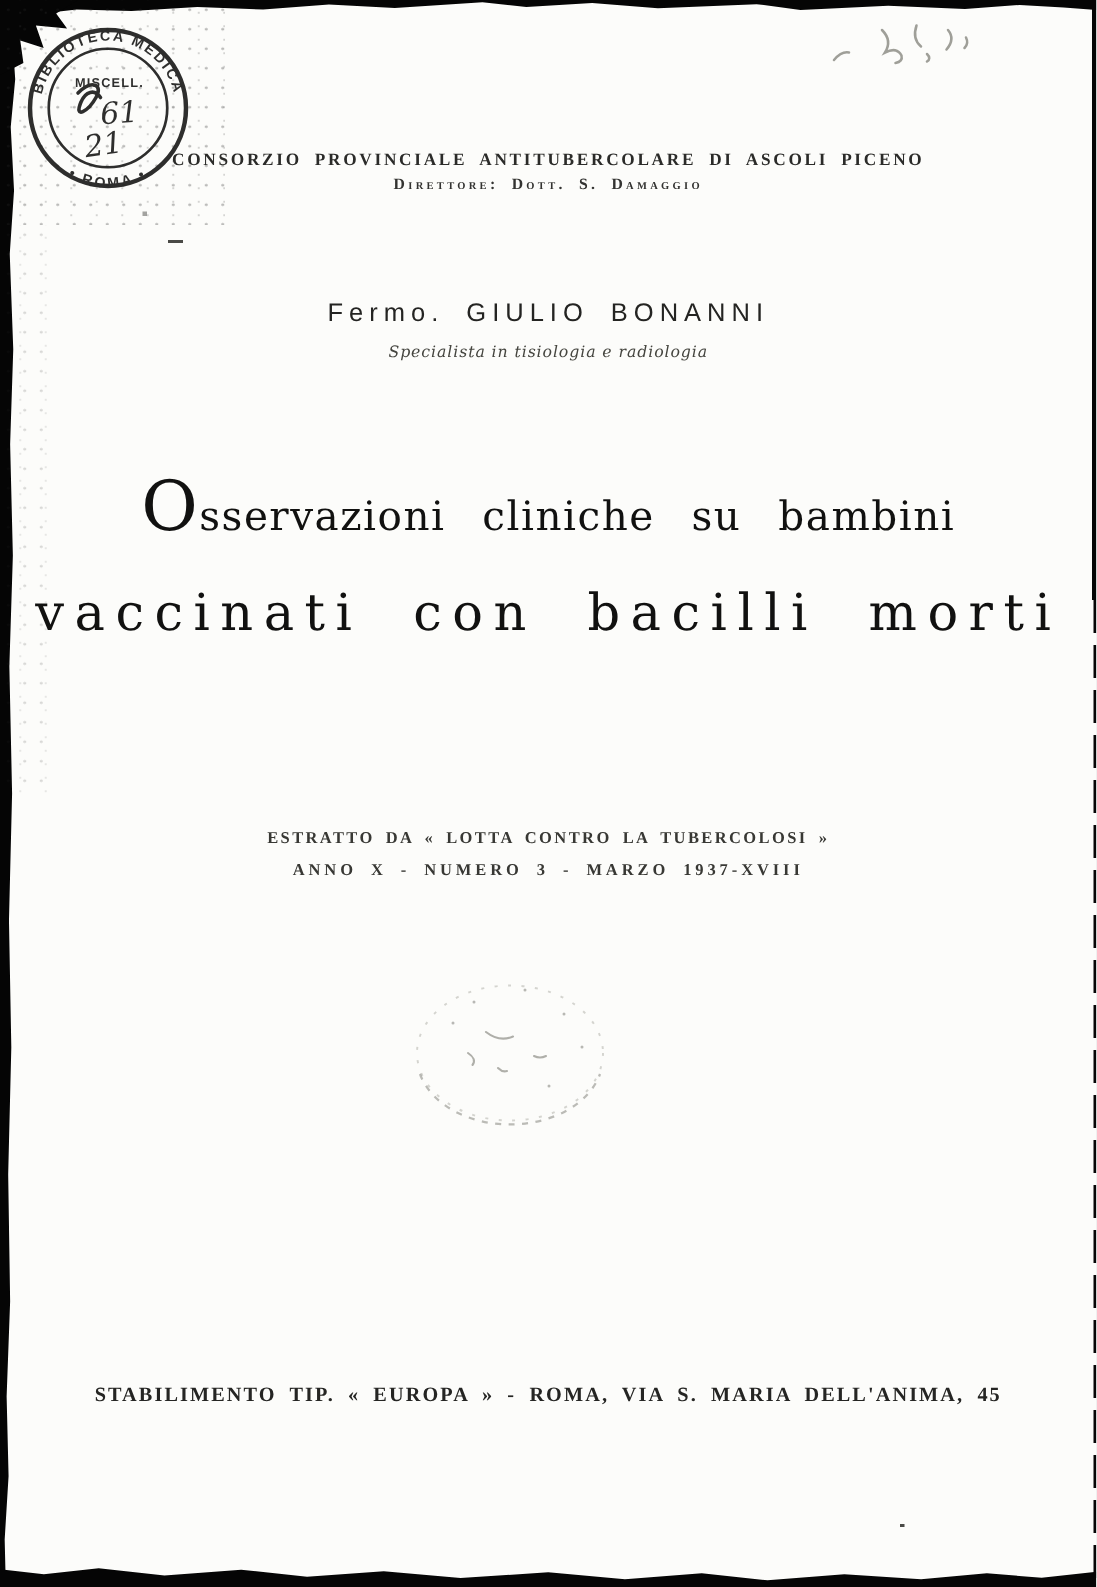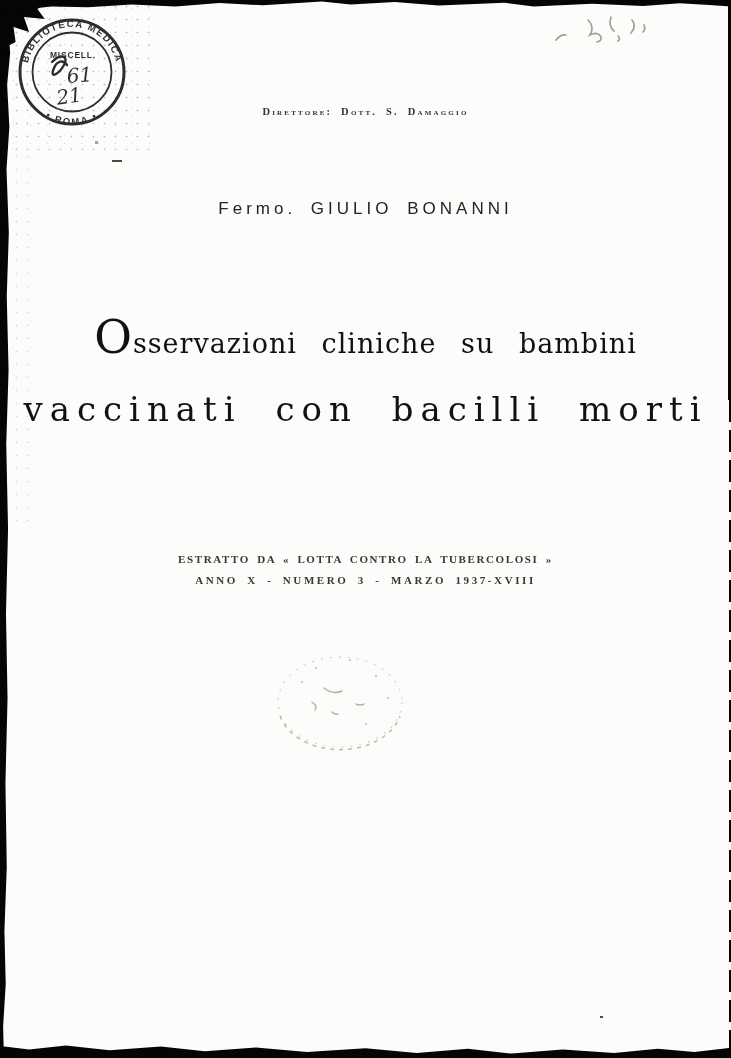--- a/index.html
+++ b/index.html
@@ -161,31 +161,34 @@
       <circle cx="36" cy="36" r="1"></circle>
         <circle cx="110" cy="30" r="1"></circle>
       <circle cx="122" cy="52" r="1"></circle>
         <circle cx="50" cy="22" r="1"></circle>
       <circle cx="84" cy="14" r="1"></circle>
         <circle cx="100" cy="78" r="1"></circle>
     </g>
   </svg>
 
   <div class="tblock institution">
+    <div class="institution-line1">CONSORZIO PROVINCIALE ANTITUBERCOLARE DI ASCOLI PICENO</div>
     <div class="institution-line2">Direttore: Dott. S. Damaggio</div>
   </div>
 
   <div class="tblock author">
     <div class="author-name">Fermo. GIULIO BONANNI</div>
+    <div class="author-qual author-qual1">Specialista in tisiologia e radiologia</div>
   </div>
 
   <div class="tblock main-title">
     <div class="title-line1">Osservazioni cliniche su bambini</div>
     <div class="title-line2">vaccinati con bacilli morti</div>
   </div>
 
   <div class="tblock extract">
     <div class="extract-line1">ESTRATTO DA « LOTTA CONTRO LA TUBERCOLOSI »</div>
     <div class="extract-line2">ANNO X - NUMERO 3 - MARZO 1937-XVIII</div>
   </div>
 
+  <div class="tblock imprint">STABILIMENTO TIP. « EUROPA » - ROMA, VIA S. MARIA DELL'ANIMA, 45</div>
 
 </div>
 
 </body></html>

